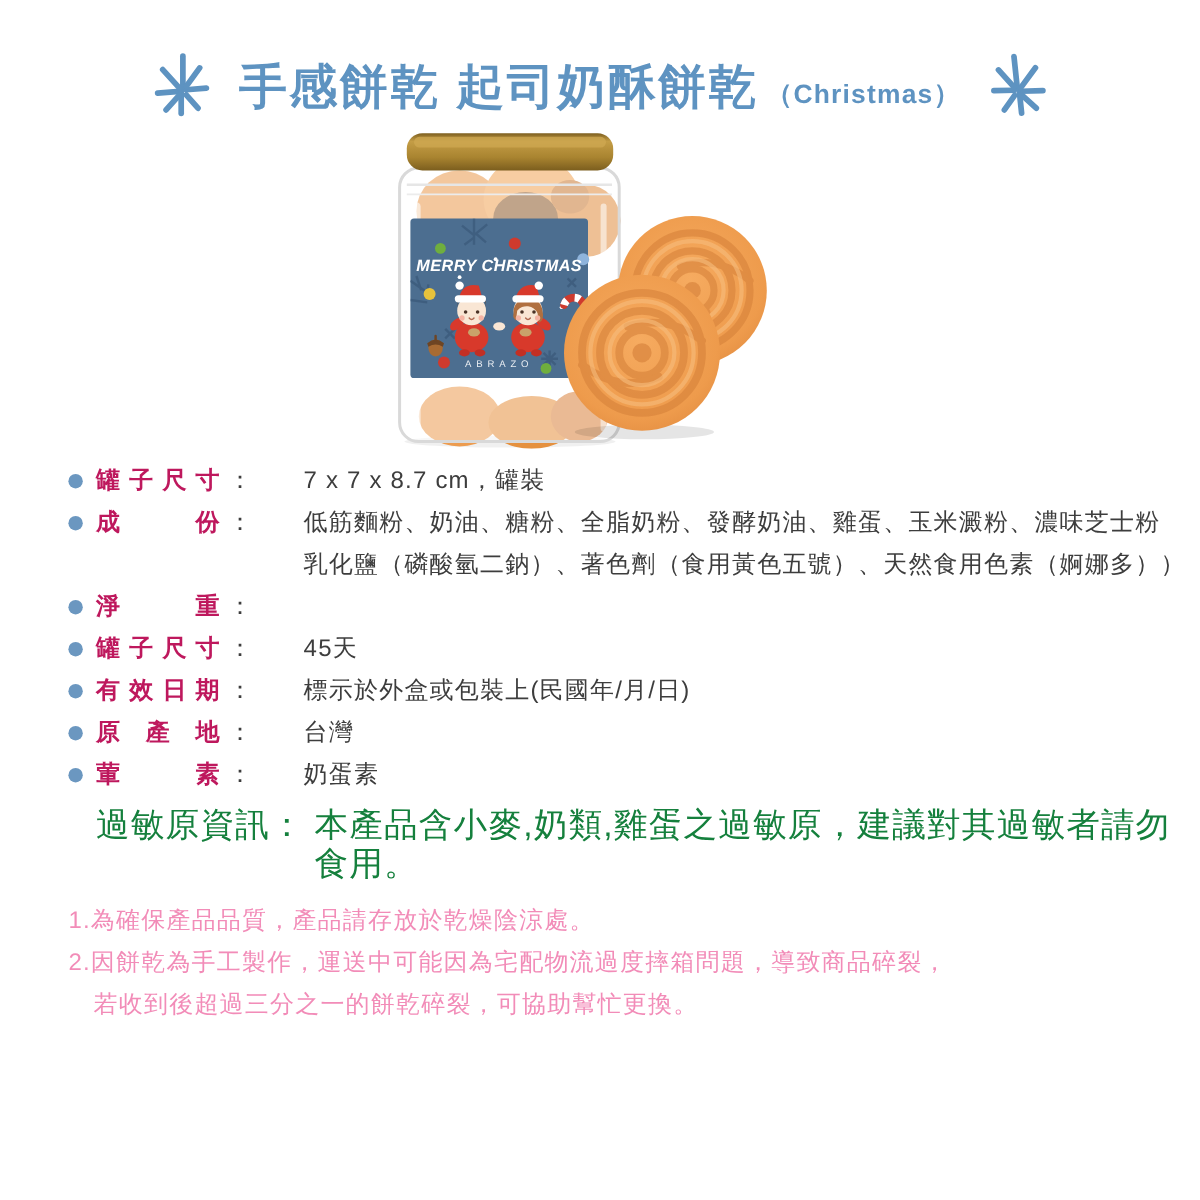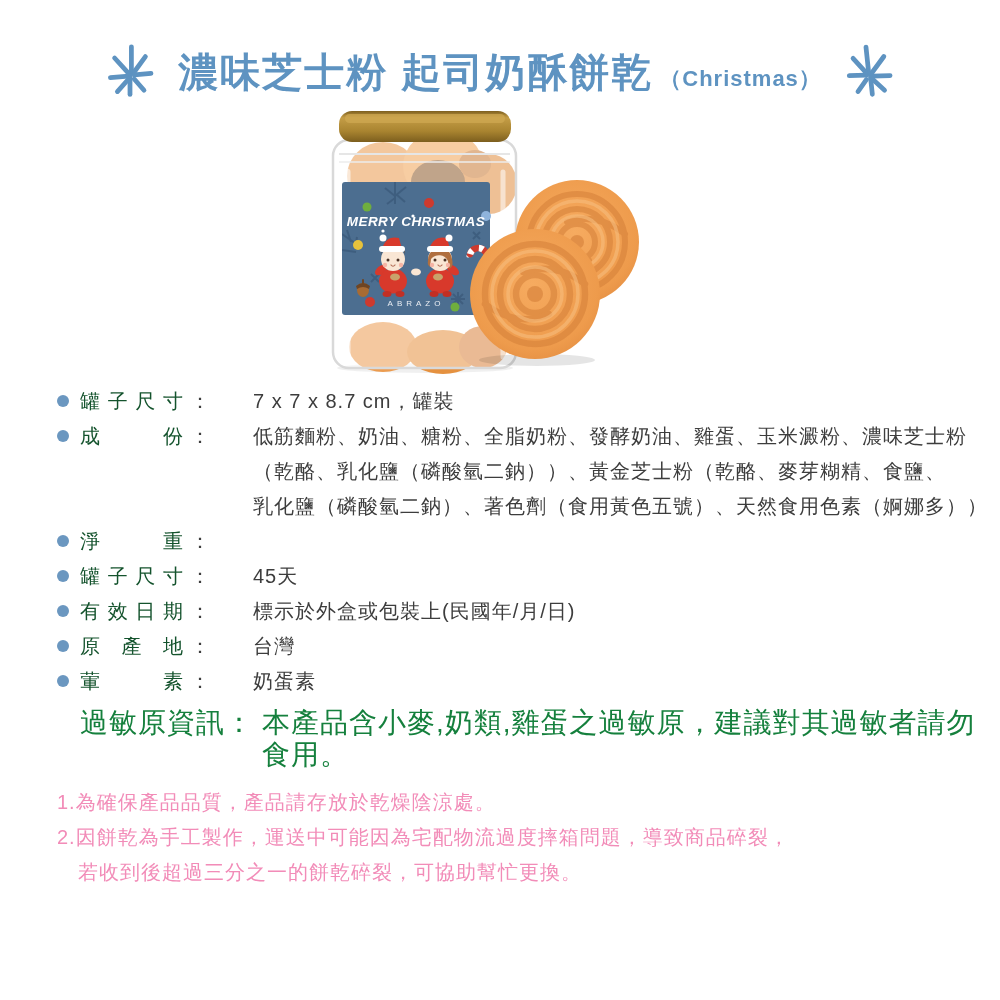--- a/index.html
+++ b/index.html
@@ -28,21 +28,21 @@
   
   .details{margin:10px 0 0 57px;font-size:20px;line-height:35px;letter-spacing:1px;}
   .row{display:flex;align-items:flex-start;}
   .bullet{
     width:12px;height:12px;border-radius:50%;
     background:#6b97c0;margin:11px 11px 0 0;flex:none;
   }
   .lbl{
     display:inline-block;width:104px;flex:none;
     text-align:justify;text-align-last:justify;
-    color:#14532d;font-weight:400;
+    color:#be185d;font-weight:700;
   }
   .colon{flex:none;margin:0 8px 0 6px;font-weight:500;}
   .val{flex:1;font-weight:500;margin-left:34px;}
   .val div{line-height:35px;}
   
   .allergen{
     display:flex;margin:8px 0 0 80px;
     color:#15803d;font-size:28px;line-height:32px;letter-spacing:1px;font-weight:500;
   }
   .allergen .a-lbl{flex:none;margin-right:8px;}
@@ -60,21 +60,21 @@
       <line x1="20" y1="23" x2="20" y2="36"></line>
       <line x1="6" y1="24" x2="19" y2="23"></line>
       <line x1="23" y1="22" x2="35" y2="21"></line>
       <line x1="9" y1="10" x2="19" y2="21"></line>
       <line x1="31" y1="9" x2="23" y2="20"></line>
       <line x1="11" y1="34" x2="19" y2="25"></line>
       <line x1="30" y1="33" x2="23" y2="25"></line>
     </g>
   </svg>
   <h1 class="title-text" style="margin:0;">
-    <span>濃味芝士粉 起司奶酥餅乾</span><span class="title-suffix">（Christmas）</span>
+    <span>手感餅乾 起司奶酥餅乾</span><span class="title-suffix">（Christmas）</span>
   </h1>
   <svg class="sparkle right" viewBox="0 0 40 40">
     <g stroke="#5e93c1" stroke-width="3.4" stroke-linecap="round">
       <line x1="21" y1="2" x2="21" y2="21"></line>
       <line x1="20" y1="23" x2="20" y2="36"></line>
       <line x1="6" y1="24" x2="19" y2="23"></line>
       <line x1="23" y1="22" x2="35" y2="21"></line>
       <line x1="9" y1="10" x2="19" y2="21"></line>
       <line x1="31" y1="9" x2="23" y2="20"></line>
       <line x1="11" y1="34" x2="19" y2="25"></line>
@@ -252,21 +252,20 @@
     <span class="colon">：</span>
     <span class="val">7 x 7 x 8.7 cm，罐裝</span>
   </div>
 
   <div class="row">
     <span class="bullet"></span>
     <span class="lbl">成份</span>
     <span class="colon">：</span>
     <span class="val">
       <div>低筋麵粉、奶油、糖粉、全脂奶粉、發酵奶油、雞蛋、玉米澱粉、濃味芝士粉</div>
-      <div>（乾酪、乳化鹽（磷酸氫二鈉））、黃金芝士粉（乾酪、麥芽糊精、食鹽、</div>
       <div>乳化鹽（磷酸氫二鈉）、著色劑（食用黃色五號）、天然食用色素（婀娜多））</div>
     </span>
   </div>
 
   <div class="row">
     <span class="bullet"></span>
     <span class="lbl">淨重</span>
     <span class="colon">：</span>
   </div>
 

